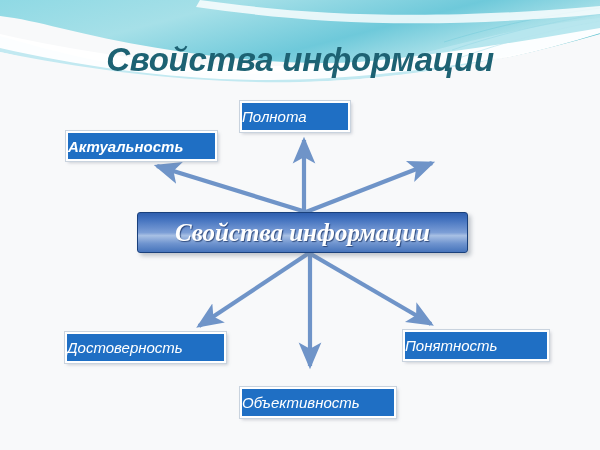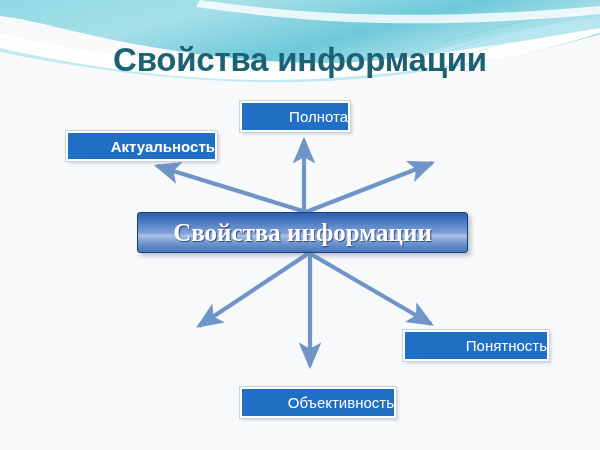--- a/index.html
+++ b/index.html
@@ -12,20 +12,21 @@
     overflow: hidden;
     font-family: "Liberation Sans", sans-serif;
     background: #ffffff;
   }
   #slide {
     position: relative;
     width: 600px;
     height: 450px;
     background: #f8f9fa;
     overflow: hidden;
+    font-style: italic;
   }
   
   #header-decor {
     position: absolute;
     left: 0; top: 0;
     width: 600px; height: 105px;
     overflow: hidden;
     pointer-events: none;
   }
   #header-decor svg { display: block; }
@@ -61,21 +62,21 @@
     box-sizing: border-box;
     background: #1f6fc4;
     border: 2px solid #ffffff;
     outline: 1px solid #c9d3de;
     color: #ffffff;
     font-family: "Liberation Sans", sans-serif;
     font-size: 15px;
     line-height: 1;
     display: flex;
     align-items: center;
-    justify-content: flex-end;
+    justify-content: flex-start;
     z-index: 4;
     box-shadow: 2px 2px 3px rgba(120,130,145,0.35);
     white-space: nowrap;
   }
   .node.bold { font-weight: bold; }
 
   
   #center-node {
     position: absolute;
     box-sizing: border-box;
@@ -186,20 +187,23 @@
 
   <div class="node bold" style="left:66px;  top:131px; width:151px; height:30px;">
     <span>Актуальность</span>
   </div>
 
   <div class="node" style="left:240px; top:101px; width:110px; height:31px;">
     <span>Полнота</span>
   </div>
 
 
+  <div class="node" style="left:65px;  top:332px; width:161px; height:31px;">
+    <span>Достоверность</span>
+  </div>
 
   <div class="node" style="left:240px; top:370px; width:156px; height:31px;margin-top:17px;">
     <span>Объективность</span>
   </div>
 
   <div class="node" style="left:403px; top:330px; width:146px; height:31px;">
     <span>Понятность</span>
   </div>
 
 </div>

